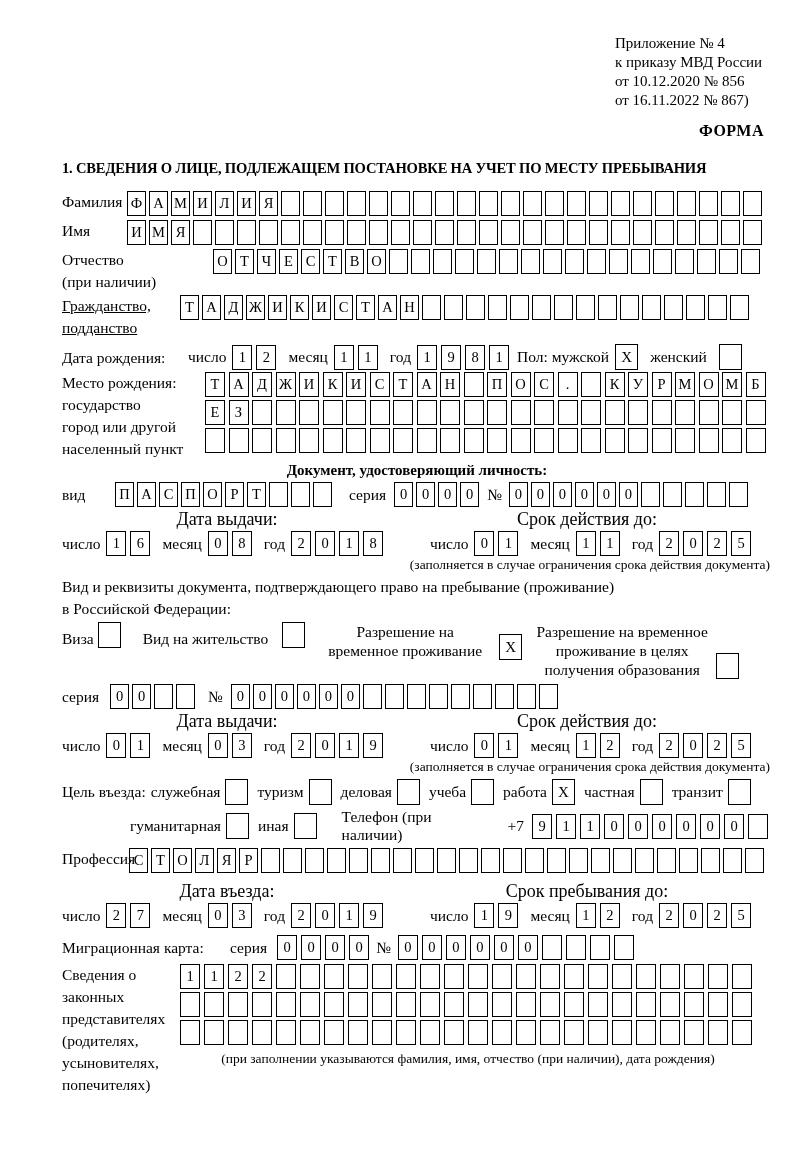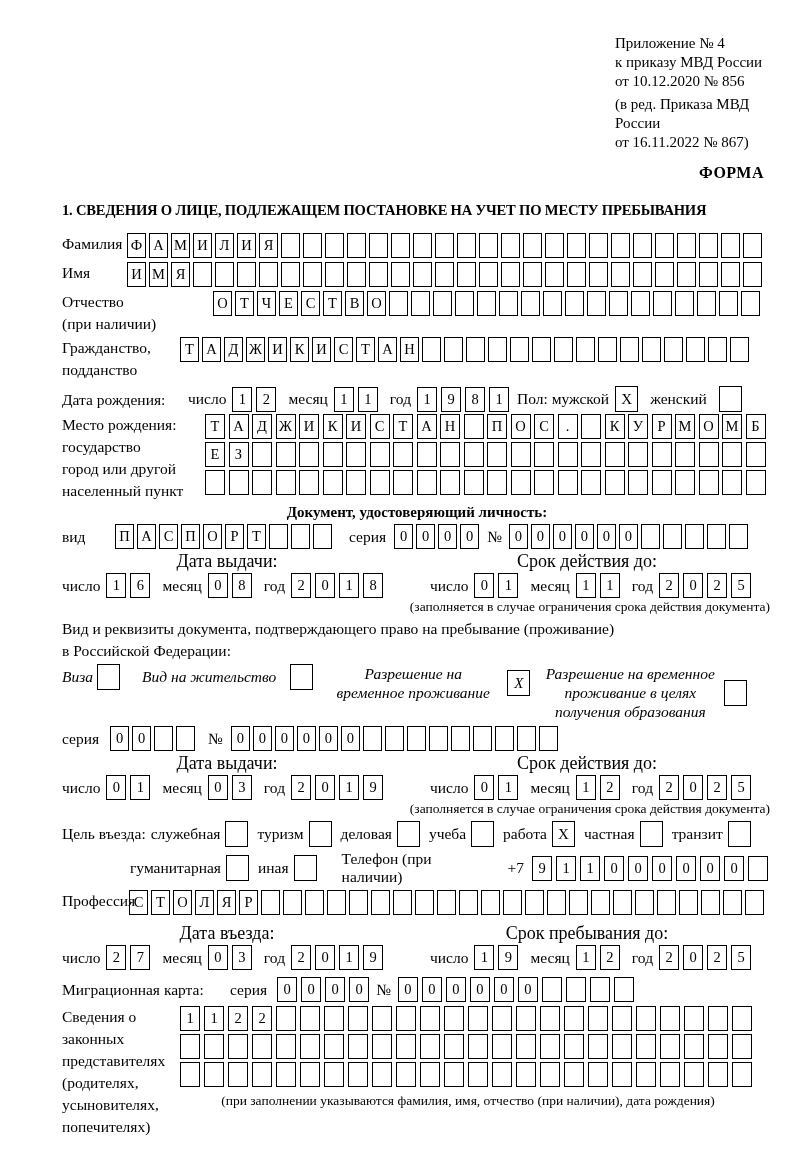--- a/index.html
+++ b/index.html
@@ -44,39 +44,38 @@
   .dhdr { display:flex; font-size:18px; margin-top:2px; }
   .dhdr .h1 { width:330px; text-align:center; }
   .dhdr .h2 { width:330px; text-align:center; margin-left:30px; }
   .drow { display:flex; align-items:center; margin-top:1px; }
   .drow .g1 { width:360px; }
   .note { font-size:13.5px; text-align:right; padding-right:2px; margin-top:1px; }
 
   .ptext { font-size:15.5px; line-height:22px; margin-top:3px; }
   .opts { display:flex; align-items:flex-start; margin-top:2px; }
   .opts .cap { text-align:center; font-size:15.5px; line-height:19px; }
-  .inlineopt { display:flex; align-items:center;font-style:italic; }
+  .inlineopt { display:flex; align-items:flex-end; }
 
   .purpose { display:flex; align-items:center; margin-top:3px; flex-wrap:nowrap; }
   .purpose span.t { margin-right:5px; }
   .purpose .cbx { margin-right:9px; }
 
   .repnote { font-size:13.5px; text-align:center; margin-top:6px; }
 </style>
 </head>
 <body>
 
 <div class="page">
   <div class="content">
 
     <div class="hdr">
       <div>Приложение № 4</div>
       <div>к приказу МВД России</div>
       <div>от 10.12.2020 № 856</div>
-      <div class="ed">(в ред. Приказа МВД России</div>
       <div>от 16.11.2022 № 867)</div>
     </div>
     <div class="forma">ФОРМА</div>
 
 
     <div class="sec">1. СВЕДЕНИЯ О ЛИЦЕ, ПОДЛЕЖАЩЕМ ПОСТАНОВКЕ НА УЧЕТ ПО МЕСТУ ПРЕБЫВАНИЯ</div>
 
     <div class="frow" style="margin-top:14px;">
       <span class="lbl" style="width:65px;">Фамилия</span>
       <span class="cells">
@@ -175,21 +174,21 @@
           <span class="cell"></span>
           <span class="cell"></span>
           <span class="cell"></span>
           <span class="cell"></span>
           <span class="cell"></span>
           <span class="cell"></span>
         </span>
     </div>
 
     <div class="frow" style="margin-top:2px;">
-      <span class="lbl stack" style="width:118px;">
+      <span class="lbl stack" style="width:118px;text-decoration:underline;">
         <div>Гражданство,</div>
         <div>подданство</div>
       </span>
       <span class="cells">
           <span class="cell">Т</span>
           <span class="cell">А</span>
           <span class="cell">Д</span>
           <span class="cell">Ж</span>
           <span class="cell">И</span>
           <span class="cell">К</span>

